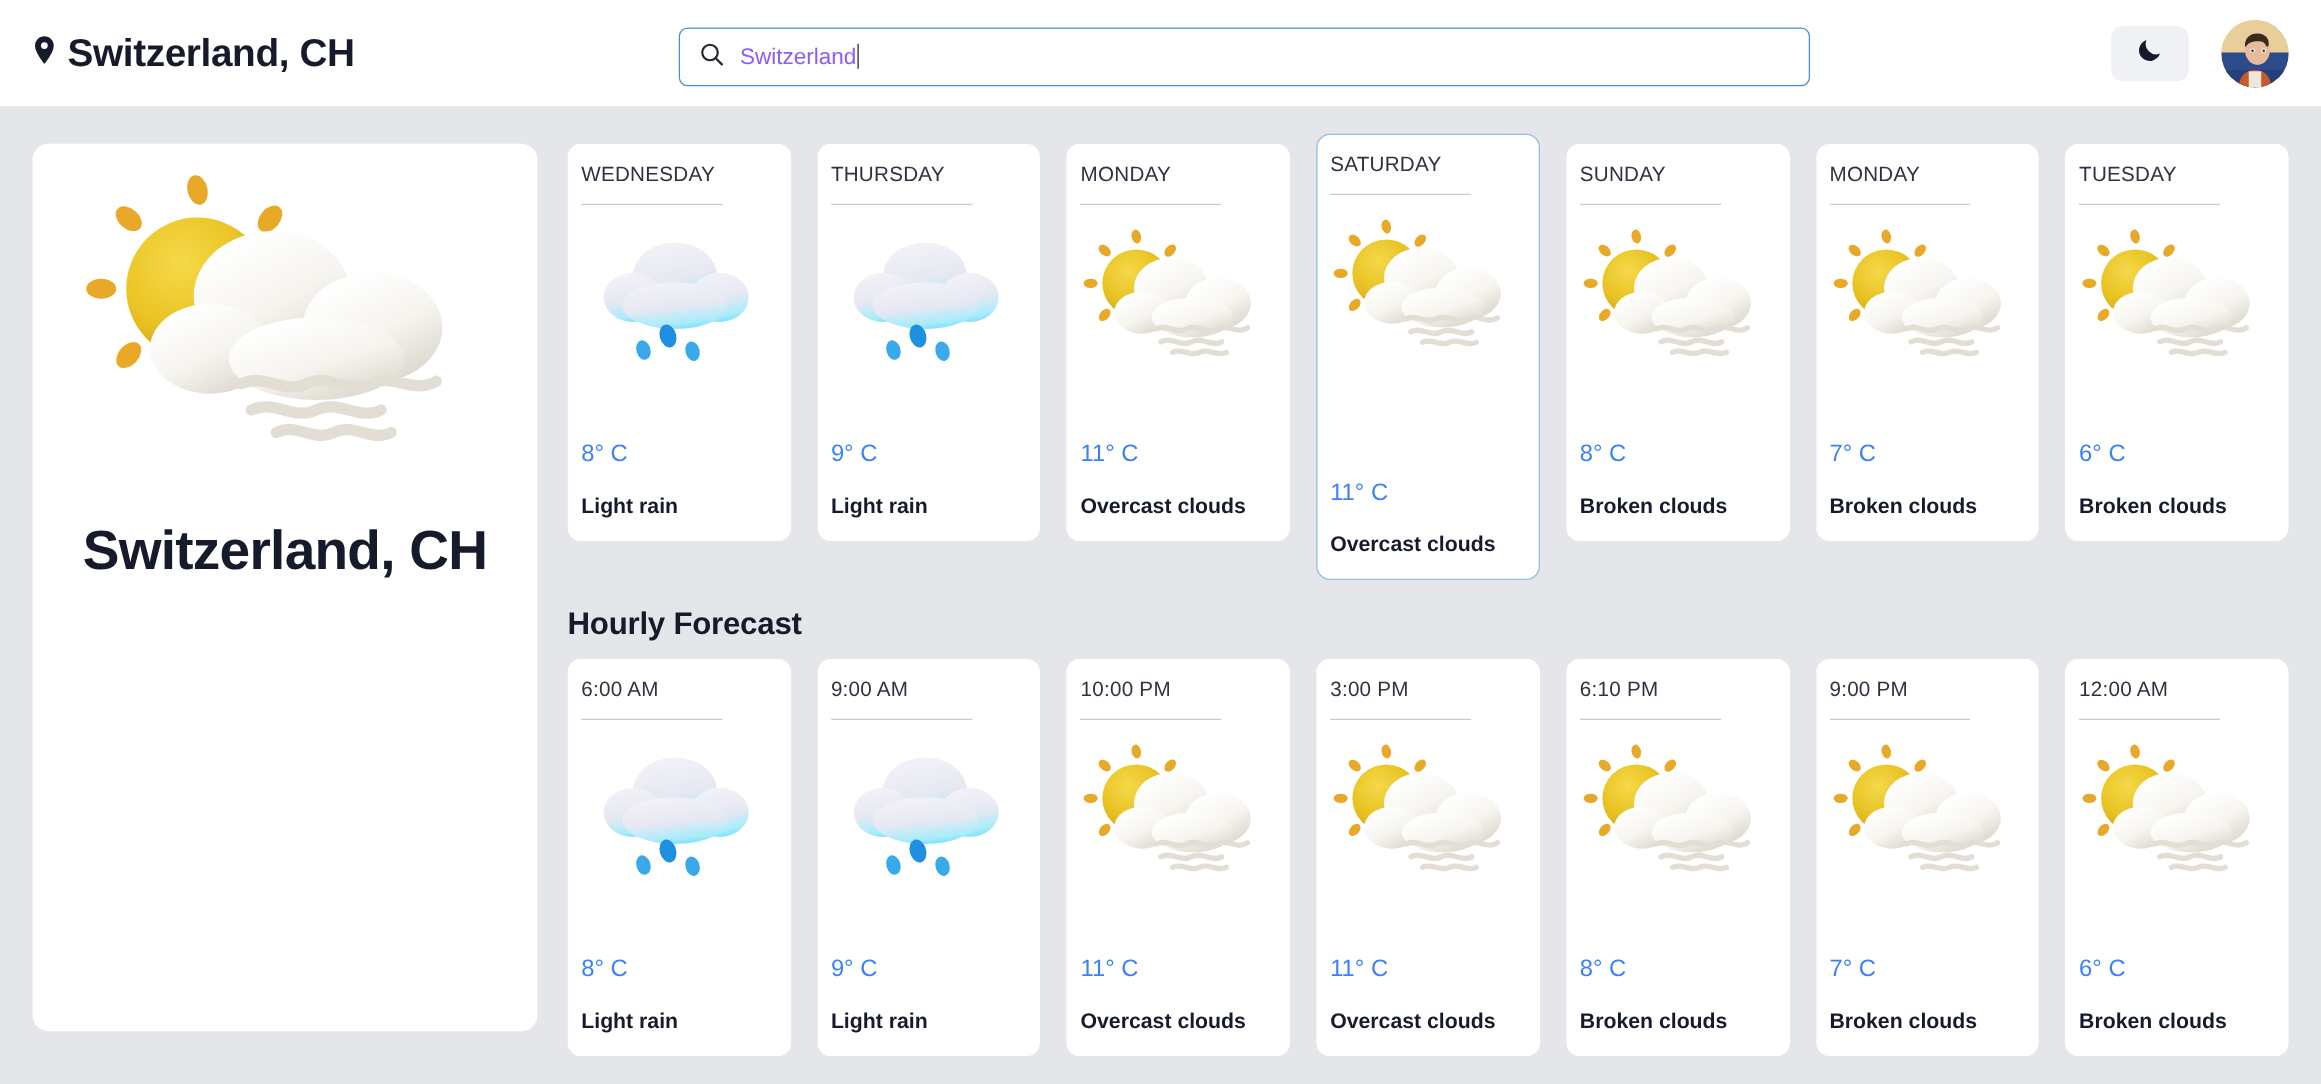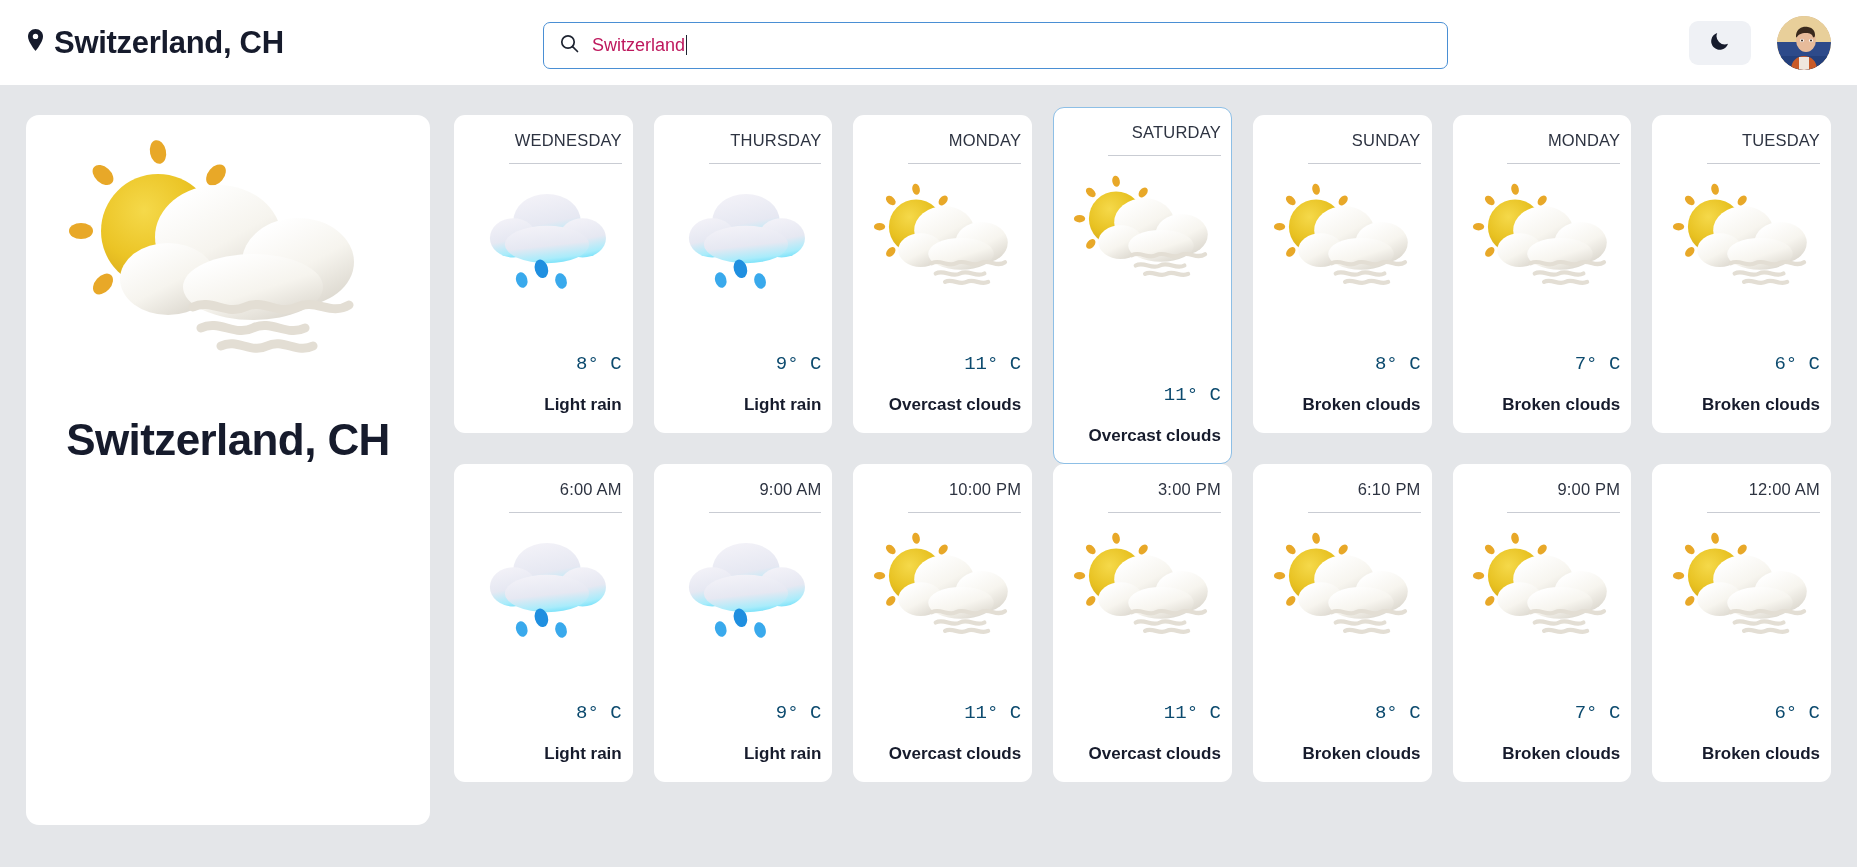--- a/index.html
+++ b/index.html
@@ -46,21 +46,21 @@
     border-radius: 7px;
     background: #fff;
     display: flex;
     align-items: center;
     padding: 0 16px;
     gap: 13px;
   }
   .search-icon { flex: 0 0 auto; display:block; }
   .search-text {
     font-size: 18px;
-    color: #be185d;
+    color: #8b5cf6;
     position: relative;
     white-space: nowrap;
   }
   .caret {
     display: inline-block;
     width: 1.4px;
     height: 20px;
     background: #1d2330;
     vertical-align: -4px;
     margin-left: 1px;
@@ -142,21 +142,21 @@
     grid-template-columns: repeat(7, 1fr);
     gap: 21px;
     align-items: start;
   }
   .card {
     background: #fff;
     border-radius: 11px;
     padding: 15px 10px 17px 10px;
     display: flex;
     flex-direction: column;
-    align-items: flex-end;
+    align-items: flex-start;
     height: 318px;
     border: 1.6px solid transparent;
   }
   .card.selected {
     border-color: #8dbfe6;
     height: 357px;
     margin-top: -8px;
   }
   .card-label {
     font-size: 16.5px;
@@ -173,22 +173,21 @@
   .card-icon {
     margin-top: 8px;
     height: 128px;
     display: flex;
     align-items: center;
     justify-content: center;
   }
   .card-spacer { flex: 1 1 auto; }
   .card-temp {
     font-size: 19px;
-    color: #0c4a6e;
-    font-family: Liberation Mono, monospace;
+    color: #3b82f6;
   }
   .card-cond {
     font-size: 17px;
     font-weight: 700;
     color: #161b2c;
     margin-top: 20px;
     white-space: nowrap;
   }
 </style>
 </head>
@@ -559,20 +558,21 @@
                 <path d="M79 111c8-4 15 4 23 0s15 4 23 0"></path>
               </g>
             </svg>
           </div>
           <div class="card-spacer"></div>
           <div class="card-temp">6° C</div>
           <div class="card-cond">Broken clouds</div>
         </div>
       </div>
 
+    <div class="section-title hourly">Hourly Forecast</div>
     <div class="cards" id="hourly-cards">
         <div class="card">
           <div class="card-label">6:00 AM</div>
           <div class="card-rule"></div>
           <div class="card-icon">
             <svg width="150" height="117" viewBox="0 0 160 125">
               <defs>
                 <linearGradient id="rc150" x1="30%" y1="0%" x2="55%" y2="100%">
                   <stop offset="0%" stop-color="#f3f2f8"></stop>
                   <stop offset="55%" stop-color="#e6e8f2"></stop>

